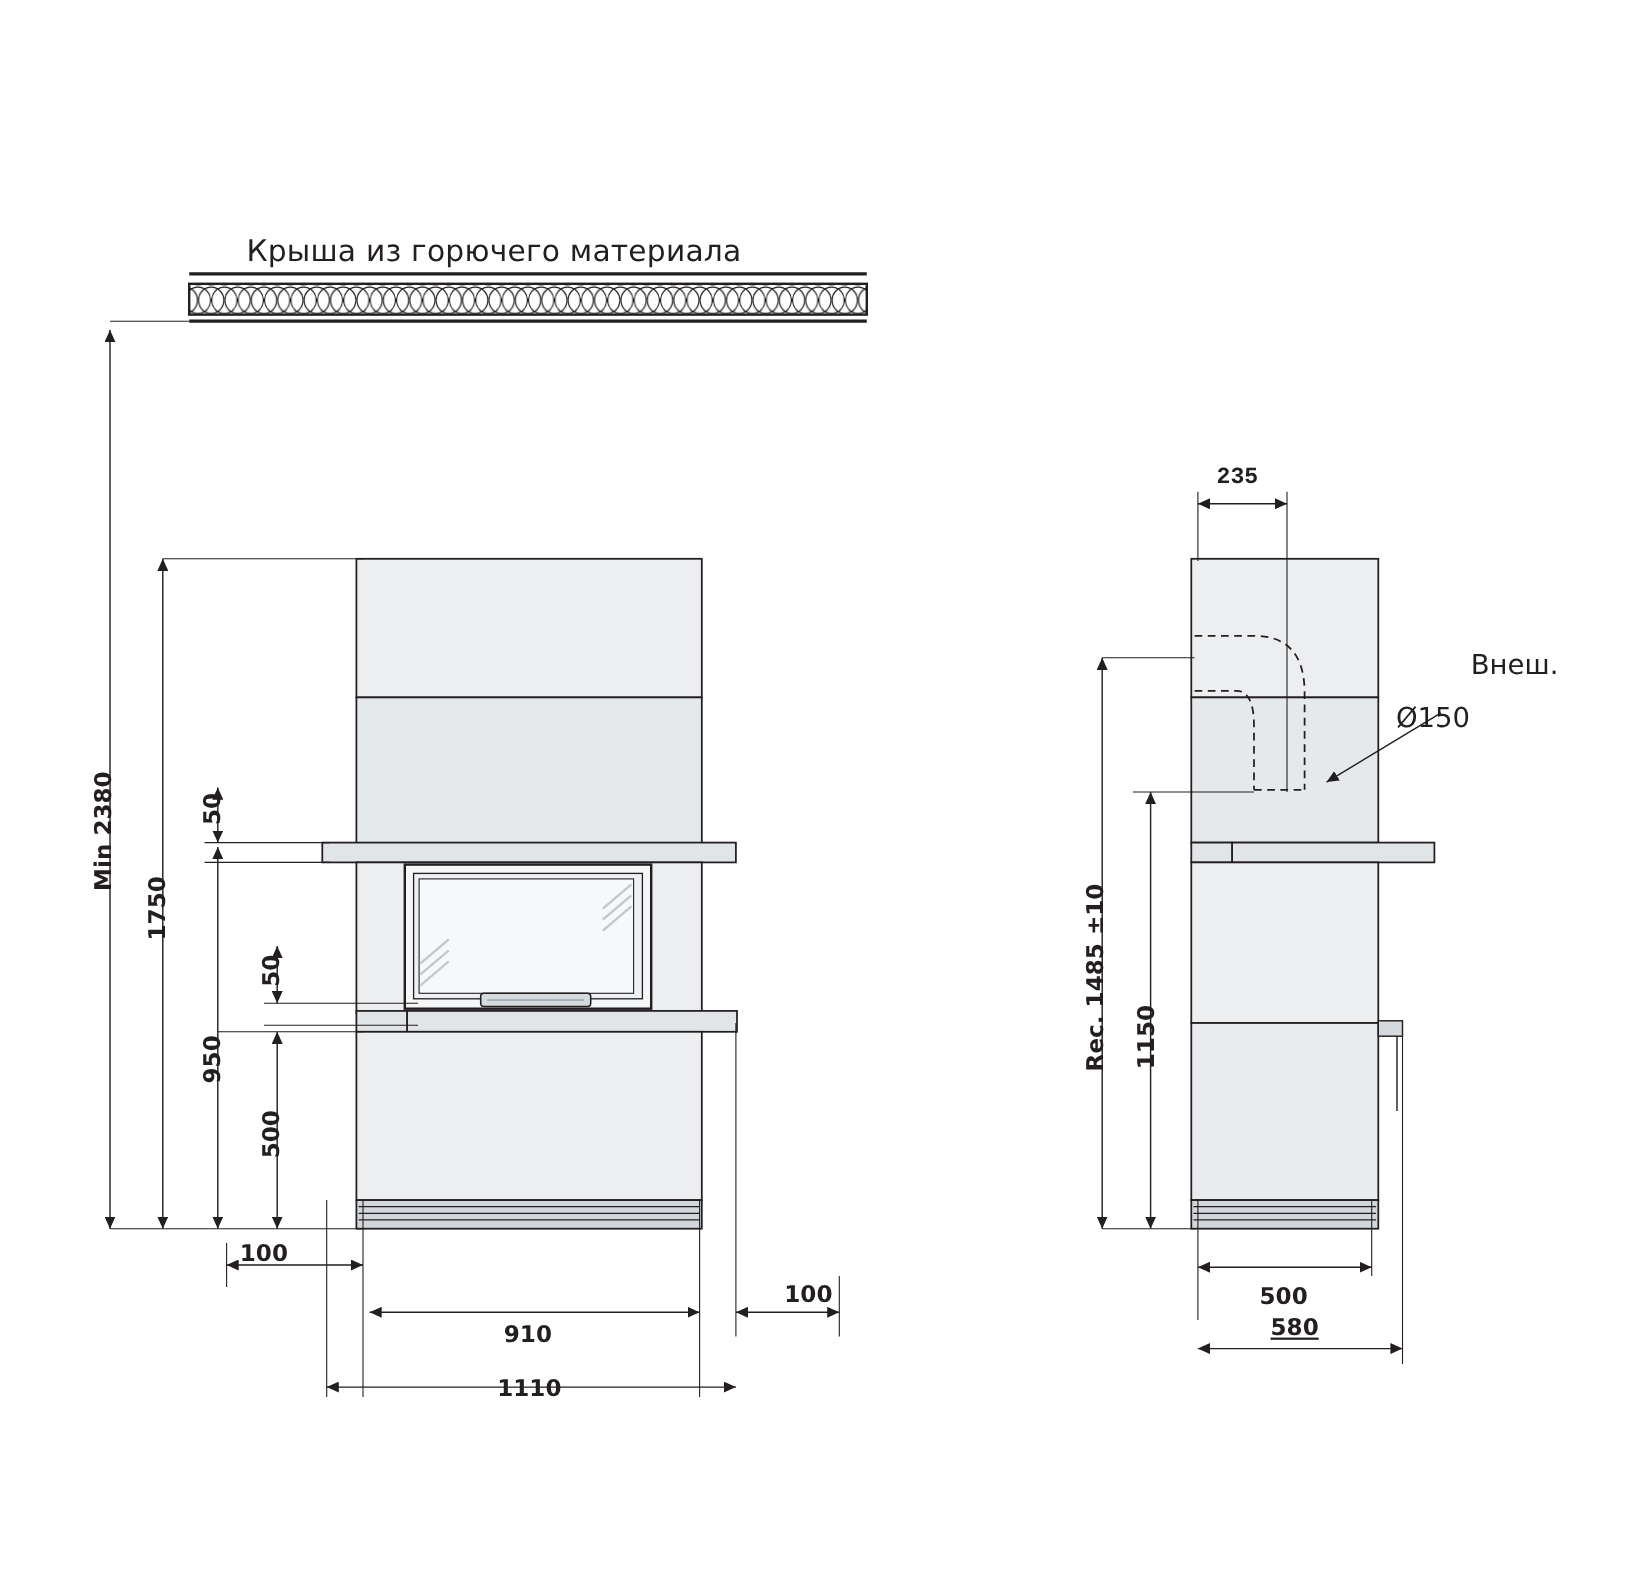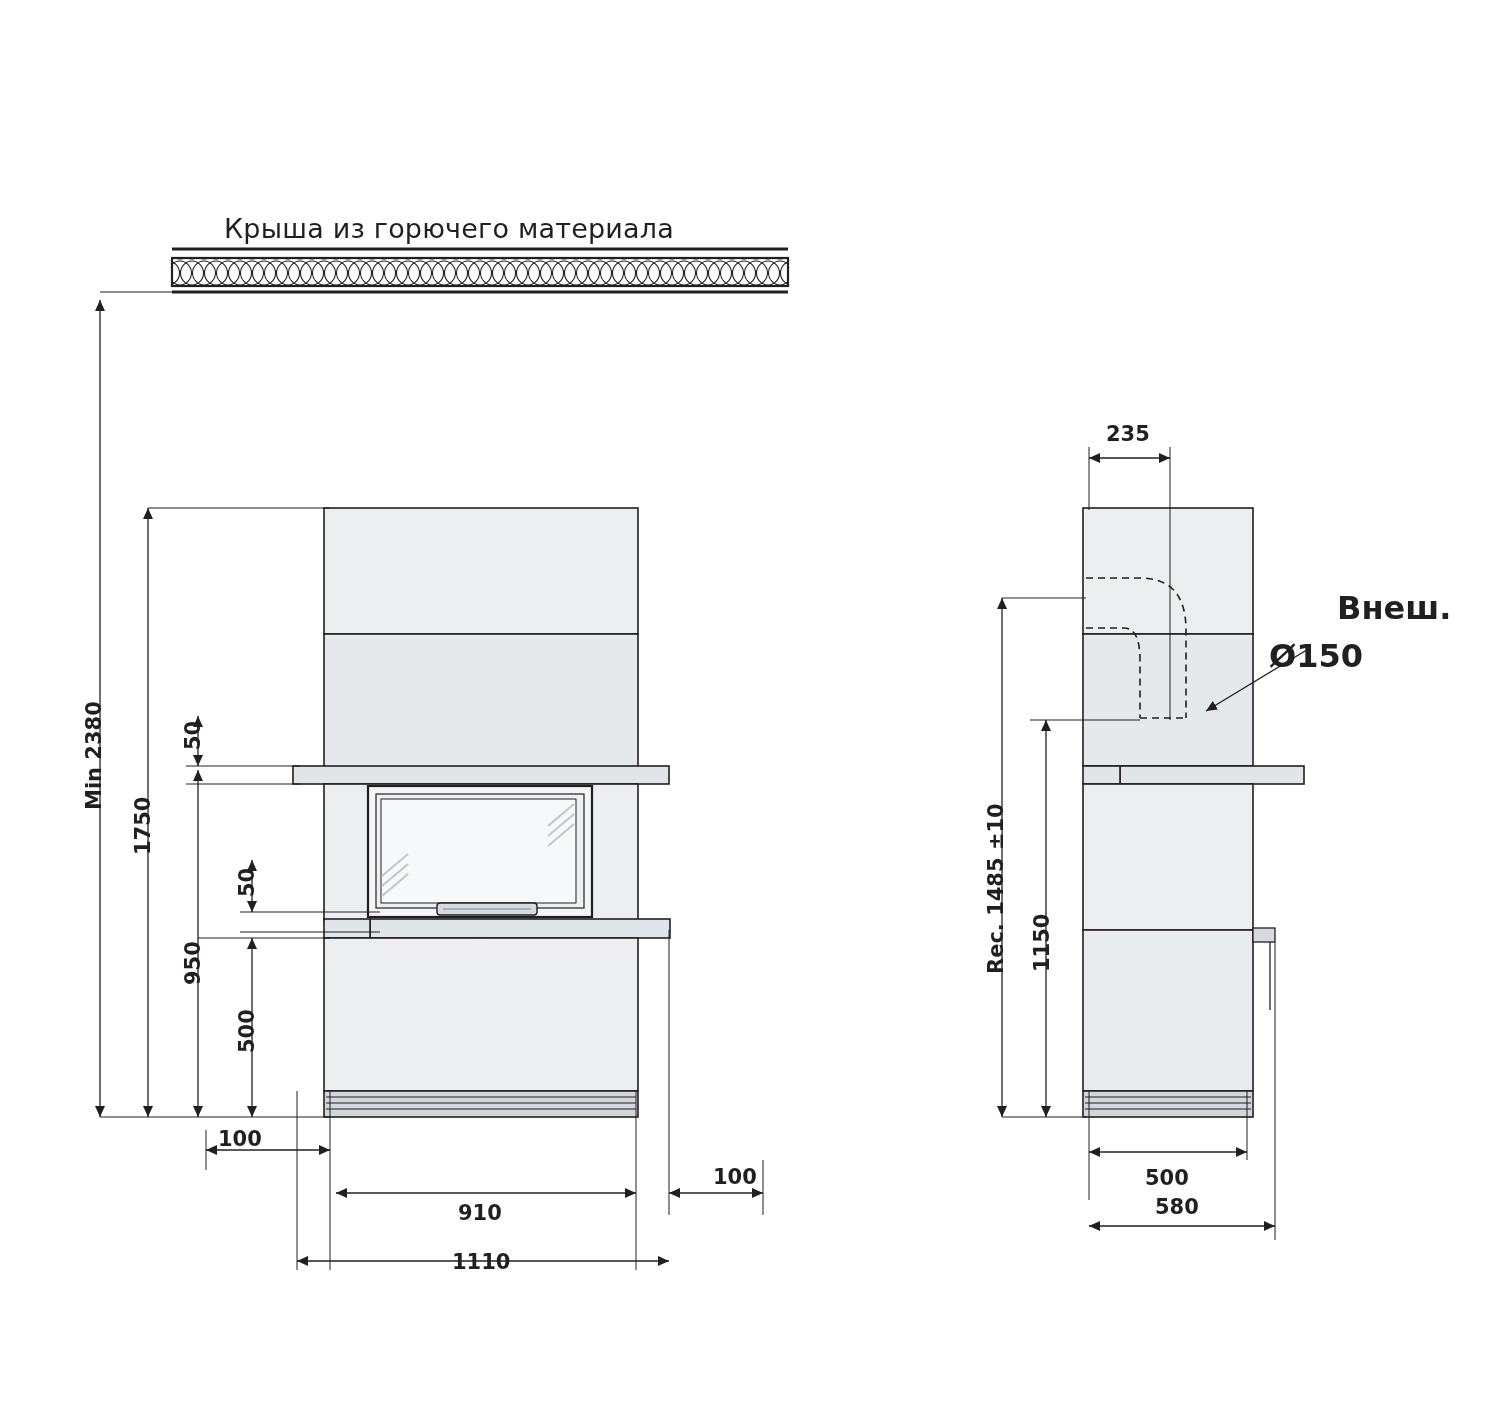--- a/index.html
+++ b/index.html
@@ -30,22 +30,21 @@
   }
   .title {
     font-size: 27px;
     letter-spacing: 0.2px;
   }
   .dim {
     font-size: 21px;
     font-weight: bold;
   }
   .note {
-    font-size: 32px;
-    font-weight: bold;
+    font-size: 25px;
   }
   svg {
     position: absolute;
     left: 0;
     top: 0;
   }
 </style>
 </head>
 <body>
 
@@ -207,19 +206,19 @@
   <div class="lbl dim vert" style="left:183px; top:750px;">50</div>
   <div class="lbl dim vert" style="left:183px; top:985px;">950</div>
   <div class="lbl dim vert" style="left:237px; top:897px;">50</div>
   <div class="lbl dim vert" style="left:237px; top:1053px;">500</div>
 
   <div class="lbl dim" style="left:218px; top:1129px;">100</div>
   <div class="lbl dim" style="left:458px; top:1167px;margin-top:36px;">910</div>
   <div class="lbl dim" style="left:713px; top:1167px;">100</div>
   <div class="lbl dim" style="left:452px; top:1232px;margin-top:20px;">1110</div>
 
-  <div class="lbl dim" style="left:1106px; top:424px;">235</div>
+  <div class="lbl dim" style="left:1106px; top:424px;font-family:Liberation Mono, monospace;">235</div>
   <div class="lbl dim vert" style="left:986px; top:974px;">Rec. 1485 ±10</div>
   <div class="lbl dim vert" style="left:1032px; top:972px;">1150</div>
   <div class="lbl dim" style="left:1145px; top:1168px;">500</div>
-  <div class="lbl dim" style="left:1155px; top:1197px;">580</div>
+  <div class="lbl dim" style="left:1155px; top:1197px;text-decoration:underline;">580</div>
 
 </div>
 
 </body></html>

